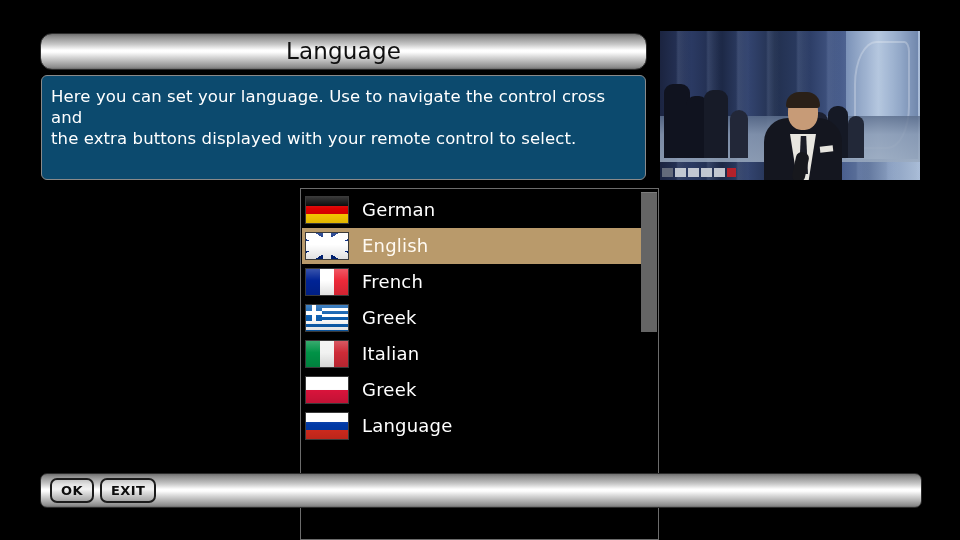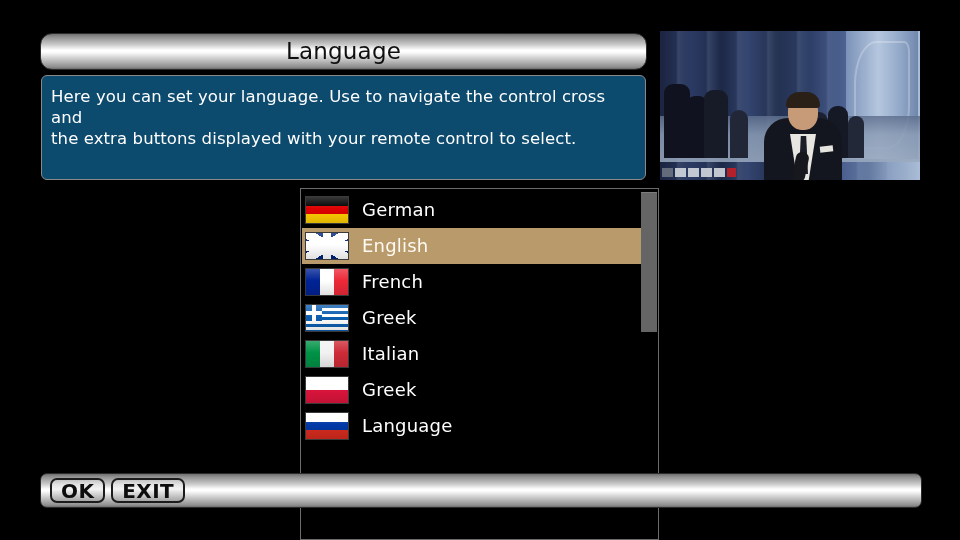--- a/index.html
+++ b/index.html
@@ -352,21 +352,21 @@
     min-width: 40px;
     padding: 0 9px;
     border: 2px solid #1c1c1c;
     border-radius: 7px;
     background: linear-gradient(to bottom,
         #c5c5c5 0%, #e3e3e3 22%, #f3f3f3 44%,
         #dcdcdc 60%, #bdbdbd 82%, #a6a6a6 100%);
     display: flex;
     align-items: center;
     justify-content: center;
-    font-size: 20px;
+    font-size: 13px;
     font-weight: 700;
     color: #0d0d0d;
     letter-spacing: .4px;
     line-height: 1;
   }
 </style>
 </head>
 <body>
 
 <div id="screen">

